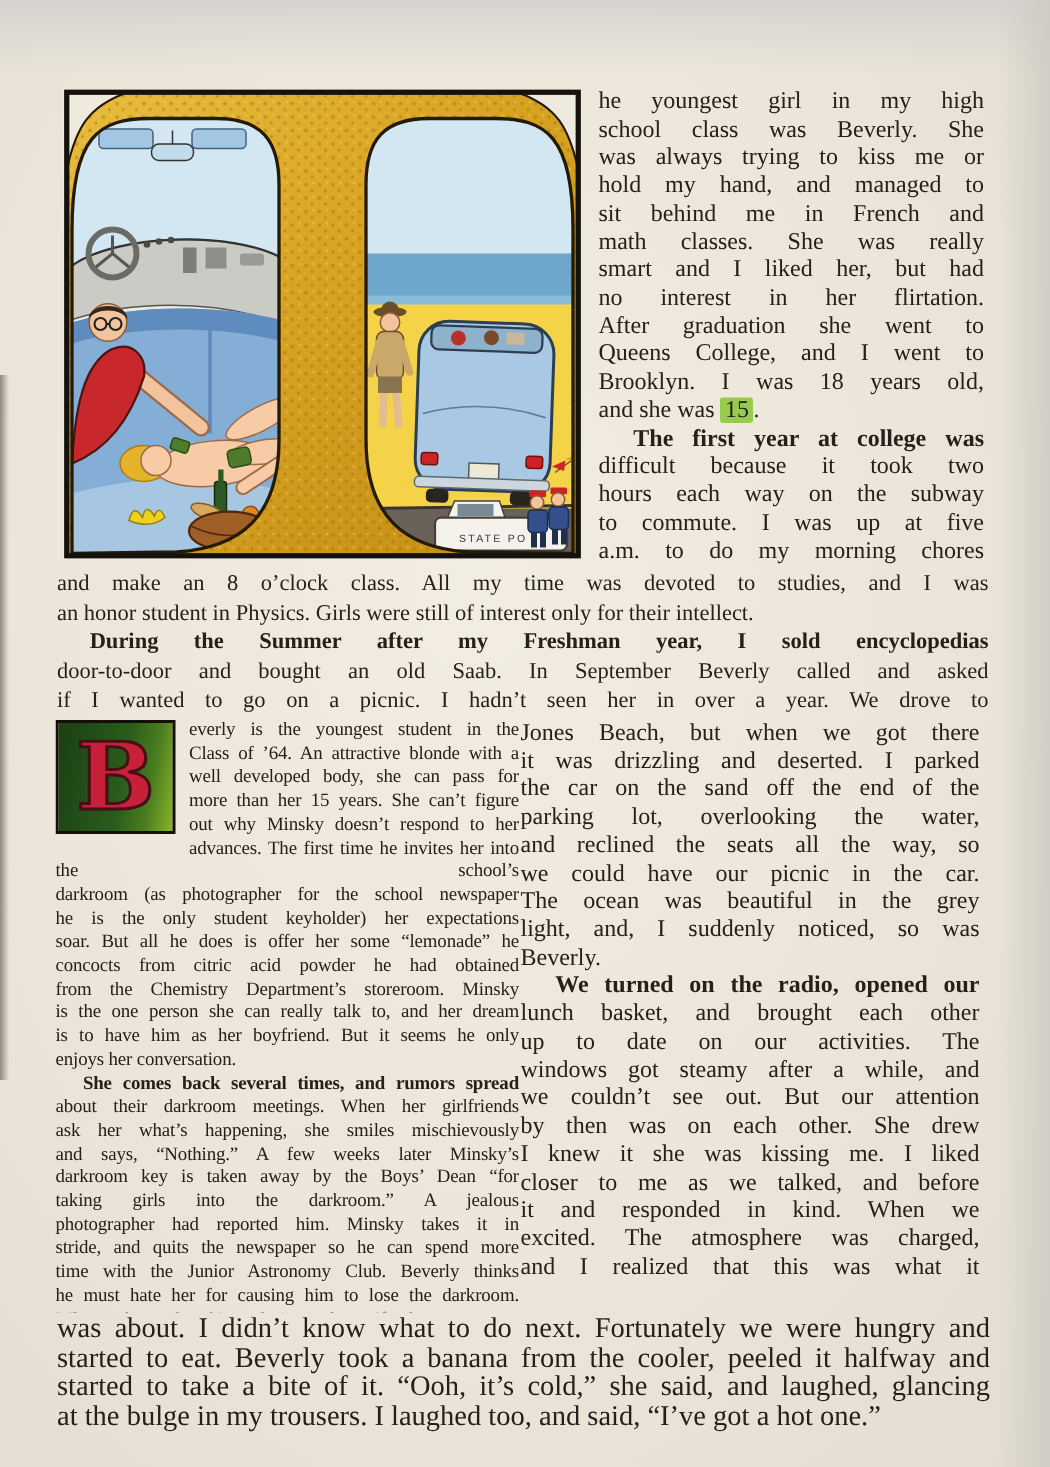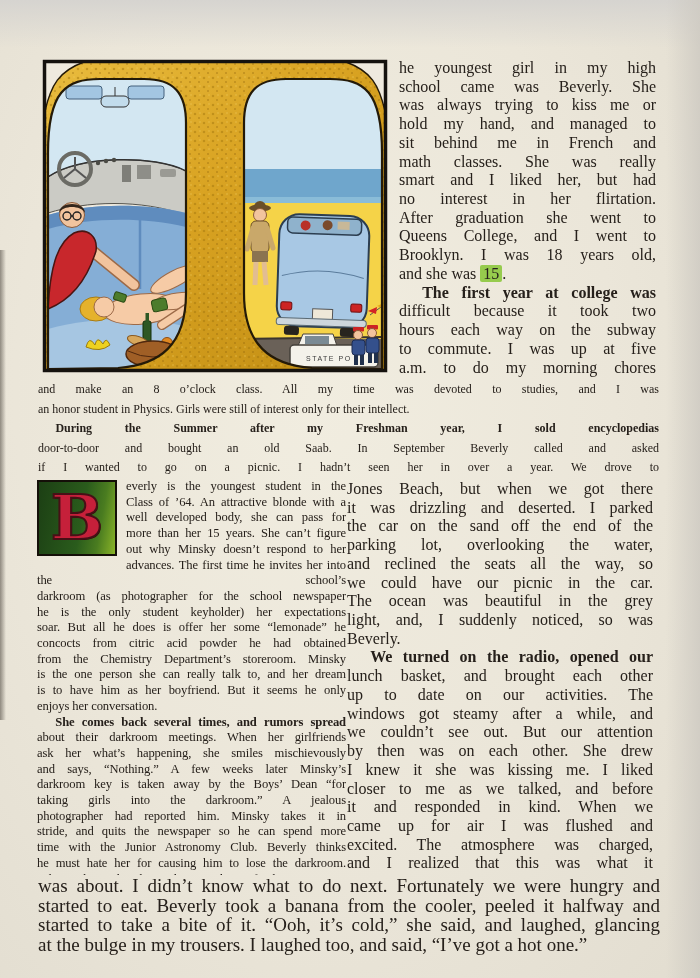--- a/index.html
+++ b/index.html
@@ -13,21 +13,21 @@
   .scan-right{position:absolute;top:0;bottom:0;right:0;width:34px;
     background:linear-gradient(90deg, rgba(214,210,202,0), rgba(206,202,194,.85));pointer-events:none;}
   .scan-left{position:absolute;left:0;top:250px;width:6px;height:470px;
     background:linear-gradient(90deg, rgba(70,64,56,.55), rgba(70,64,56,0));pointer-events:none;}
   .illustration{position:absolute;left:40px;top:57px;width:350px;height:318px;}
   .txt{position:absolute;overflow:hidden;}
   .ln{text-align:justify;text-align-last:justify;}
   .ln.end{text-align-last:left;}
   .ln.ind{text-indent:1.45em;font-weight:bold;}
   .col-top-right{left:399px;top:59px;width:257px;font-size:16px;line-height:18.72px;height:320px;}
-  .block-mid{left:38px;top:380px;width:621px;font-size:12px;line-height:19.6px;height:100px;}
+  .block-mid{left:38px;top:380px;width:621px;font-size:15px;line-height:19.6px;height:100px;}
   .sidebar{left:37px;top:479px;width:309px;font-size:12.6px;line-height:15.7px;letter-spacing:-0.1px;height:396px;}
   .col-bottom-right{left:347px;top:480px;width:306px;font-size:16px;line-height:18.72px;height:396px;}
   .block-bottom{left:38px;top:876px;width:622px;font-size:19px;line-height:19.6px;height:90px;}
   .dropcap{
     float:left;width:80px;height:76px;margin:1px 9px 2px 0;
     border:2.5px solid #140f08;box-sizing:border-box;
     background:linear-gradient(100deg,#1c3f14 0%,#2a5c1c 55%,#4a7c20 78%,#8ab428 100%);
     display:flex;align-items:center;justify-content:center;
   }
   .dropcap span{
@@ -179,21 +179,21 @@
       <path d="M8,312 L8,96 C8,34 26,22 60,22 L104,22 C134,22 146,36 146,66 L146,236 C146,288 120,308 78,311 Z" fill="none" stroke="#241a08" stroke-width="2.2"></path>
       <path d="M342,312 L342,96 C342,34 324,22 290,22 L246,22 C216,22 204,36 204,66 L204,236 C204,288 230,308 272,311 Z" fill="none" stroke="#241a08" stroke-width="2.2"></path>
       <path d="M5,5 L44,5 C19,14 11,28 5,54 Z" fill="#efeade" stroke="#241a08" stroke-width="1.4"></path>
       <path d="M345,5 L306,5 C331,14 339,28 345,54 Z" fill="#efeade" stroke="#241a08" stroke-width="1.4"></path>
       <rect x="4.5" y="4.5" width="341" height="309" fill="none" stroke="#15120e" stroke-width="3.5"></rect>
     </svg>
   </div>
 
   <div class="txt col-top-right">
       <div class="ln">he youngest girl in my high</div>
-      <div class="ln">school came was Beverly. She</div>
+      <div class="ln">school class was Beverly. She</div>
       <div class="ln">was always trying to kiss me or</div>
       <div class="ln">hold my hand, and managed to</div>
       <div class="ln">sit behind me in French and</div>
       <div class="ln">math classes. She was really</div>
       <div class="ln">smart and I liked her, but had</div>
       <div class="ln">no interest in her flirtation.</div>
       <div class="ln">After graduation she went to</div>
       <div class="ln">Queens College, and I went to</div>
       <div class="ln">Brooklyn. I was 18 years old,</div>
       <div class="ln end">and she was <span class="hl">15</span>.</div>
@@ -255,21 +255,20 @@
       <div class="ln end">Beverly.</div>
       <div class="ln ind">We turned on the radio, opened our</div>
       <div class="ln">lunch basket, and brought each other</div>
       <div class="ln">up to date on our activities. The</div>
       <div class="ln">windows got steamy after a while, and</div>
       <div class="ln">we couldn’t see out. But our attention</div>
       <div class="ln">by then was on each other. She drew</div>
       <div class="ln">I knew it she was kissing me. I liked</div>
       <div class="ln">closer to me as we talked, and before</div>
       <div class="ln">it and responded in kind. When we</div>
-      <div class="ln">came up for air I was flushed and</div>
       <div class="ln">excited. The atmosphere was charged,</div>
       <div class="ln">and I realized that this was what it</div>
     </div>
 
   <div class="txt block-bottom">
       <div class="ln">was about. I didn’t know what to do next. Fortunately we were hungry and</div>
       <div class="ln">started to eat. Beverly took a banana from the cooler, peeled it halfway and</div>
       <div class="ln">started to take a bite of it.  “Ooh, it’s cold,” she said, and laughed, glancing</div>
       <div class="ln end">at the bulge in my trousers. I laughed too, and said,  “I’ve got a hot one.”</div>
     </div>

